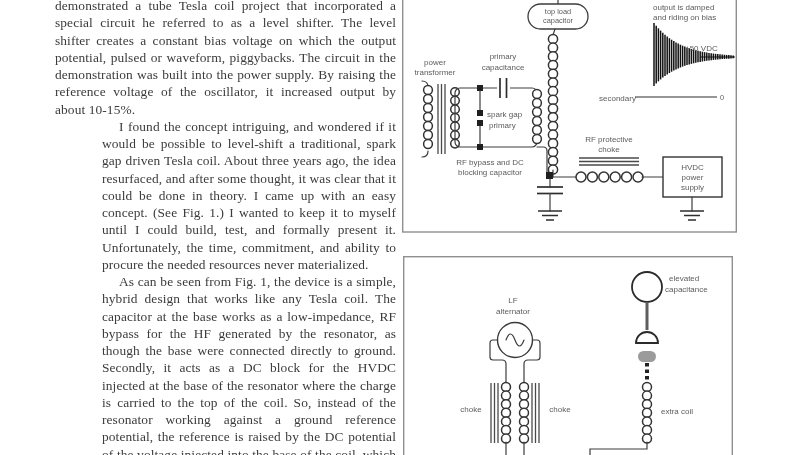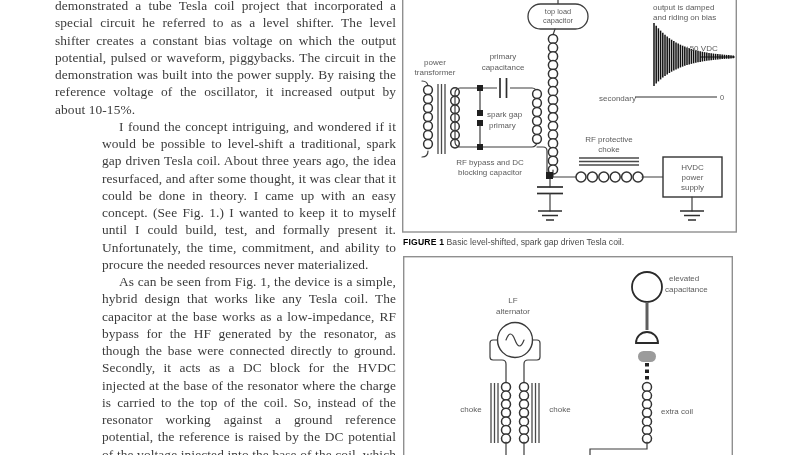--- a/index.html
+++ b/index.html
@@ -208,21 +208,20 @@
     <text class="dlabel" x="290.5" y="180" text-anchor="middle">power</text>
     <text class="dlabel" x="290.5" y="190" text-anchor="middle">supply</text>
     <line class="wire" x1="290" y1="197" x2="290" y2="211"></line>
     <g>
       <line class="gnd" x1="278" y1="211" x2="302" y2="211"></line>
       <line class="gnd" x1="282" y1="215.5" x2="298" y2="215.5"></line>
       <line class="gnd" x1="286" y1="220" x2="294" y2="220"></line>
     </g>
   </svg>
 
-  <div class="caption"><span class="capbold">FIGURE 1</span><span> Basic level-shifted, spark gap driven Tesla coil.</span></div>
 
   <svg class="figsvg" style="left:403px;top:256px;" width="330" height="199" viewBox="0 0 330 199">
     <rect class="boxborder" x="0.7" y="0.7" width="328.6" height="210"></rect>
 
     <text class="dlabel" x="110" y="47" text-anchor="middle">LF</text>
     <text class="dlabel" x="110" y="58" text-anchor="middle">alternator</text>
     <circle cx="112" cy="84" r="17.5" fill="#fff" stroke="#3a3a3a" stroke-width="1.4"></circle>
     <path class="wire" d="M 103,84 Q 107.5,72 112,84 Q 116.5,96 121,84"></path>
     <path class="wire" d="M 94.5,84 L 90,84 Q 87,84 87,87 L 87,101 Q 87,104 90,104 L 99,104 Q 103,104 103,108 L 103,128"></path>
     <path class="wire" d="M 129.5,84 L 134,84 Q 137,84 137,87 L 137,101 Q 137,104 134,104 L 125,104 Q 121,104 121,108 L 121,128"></path>

